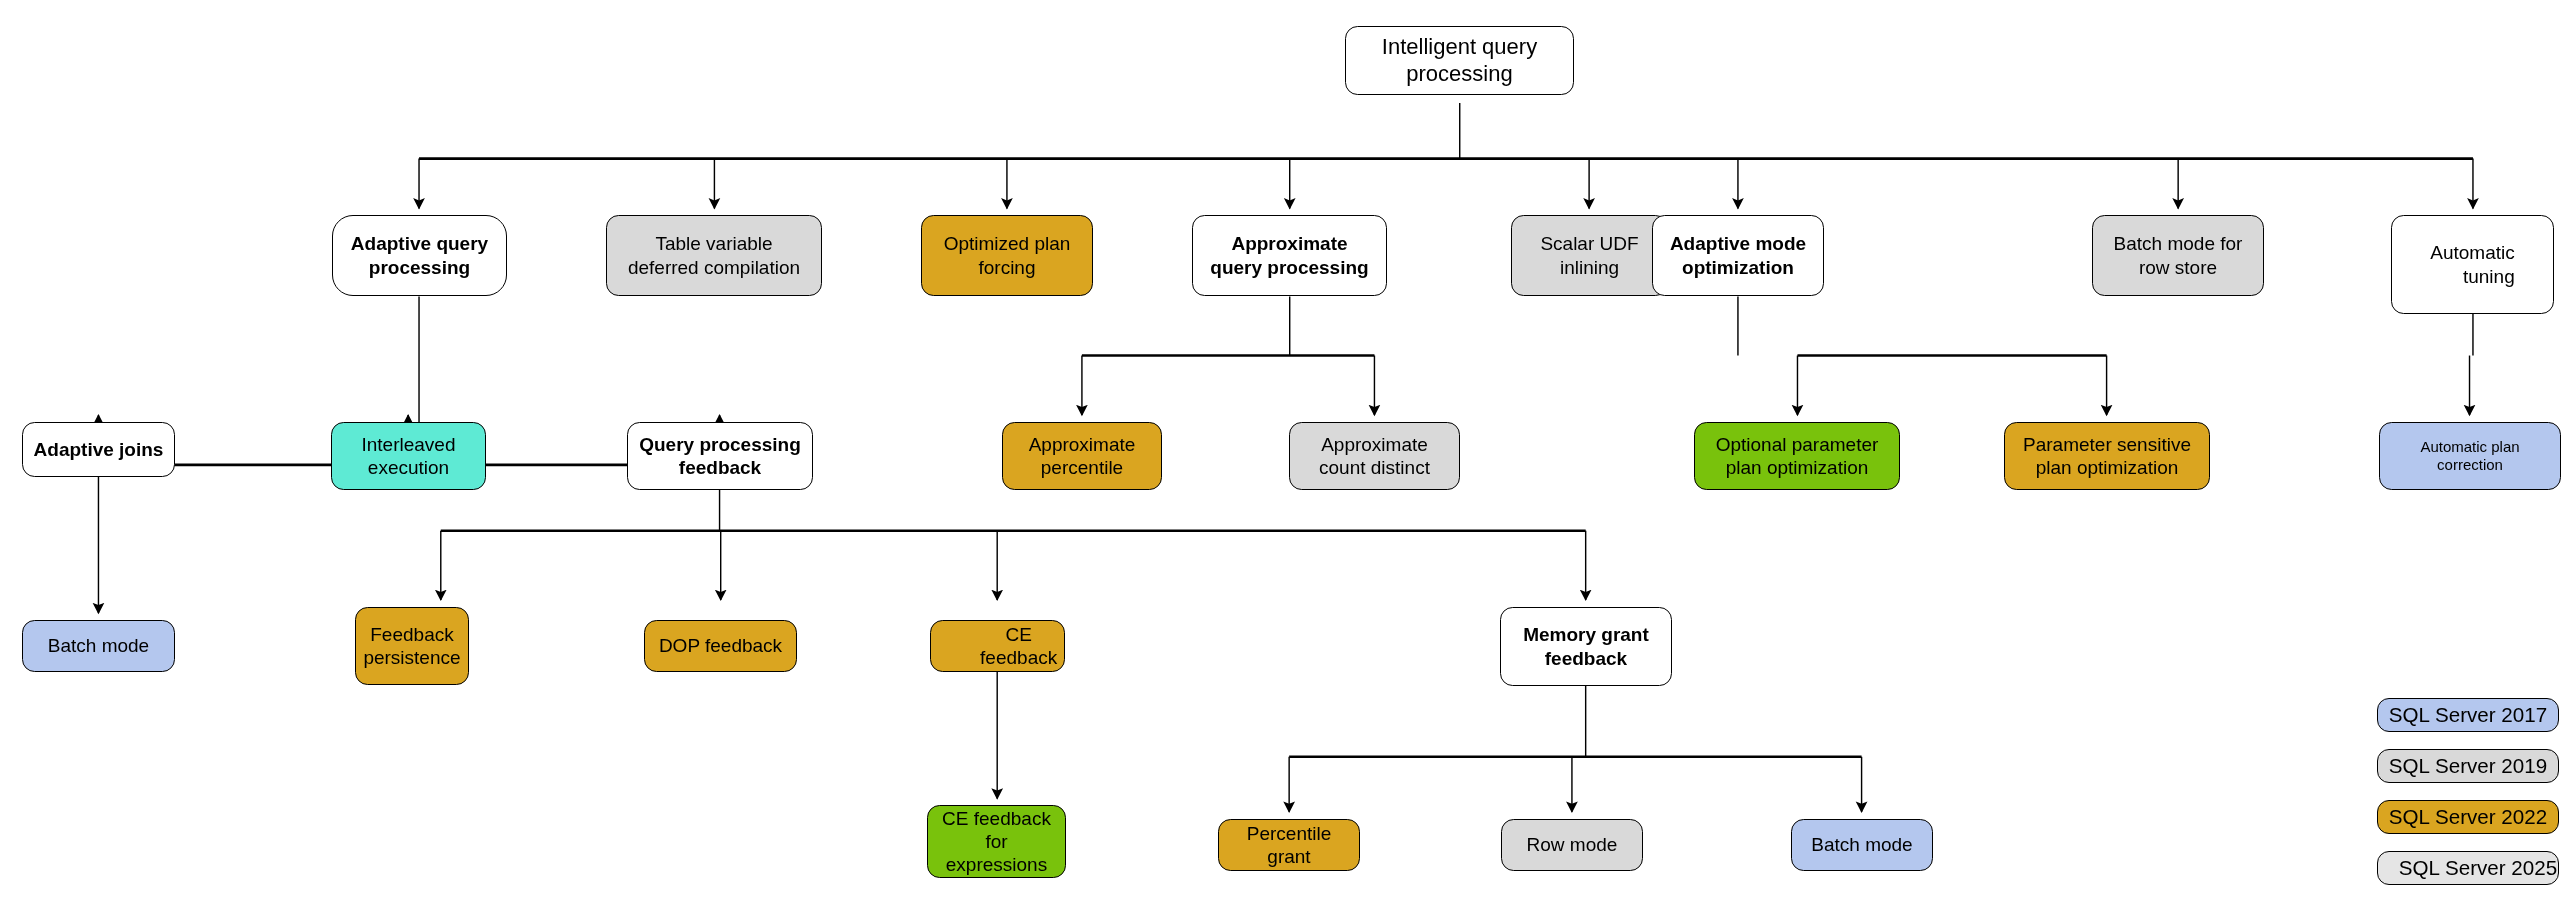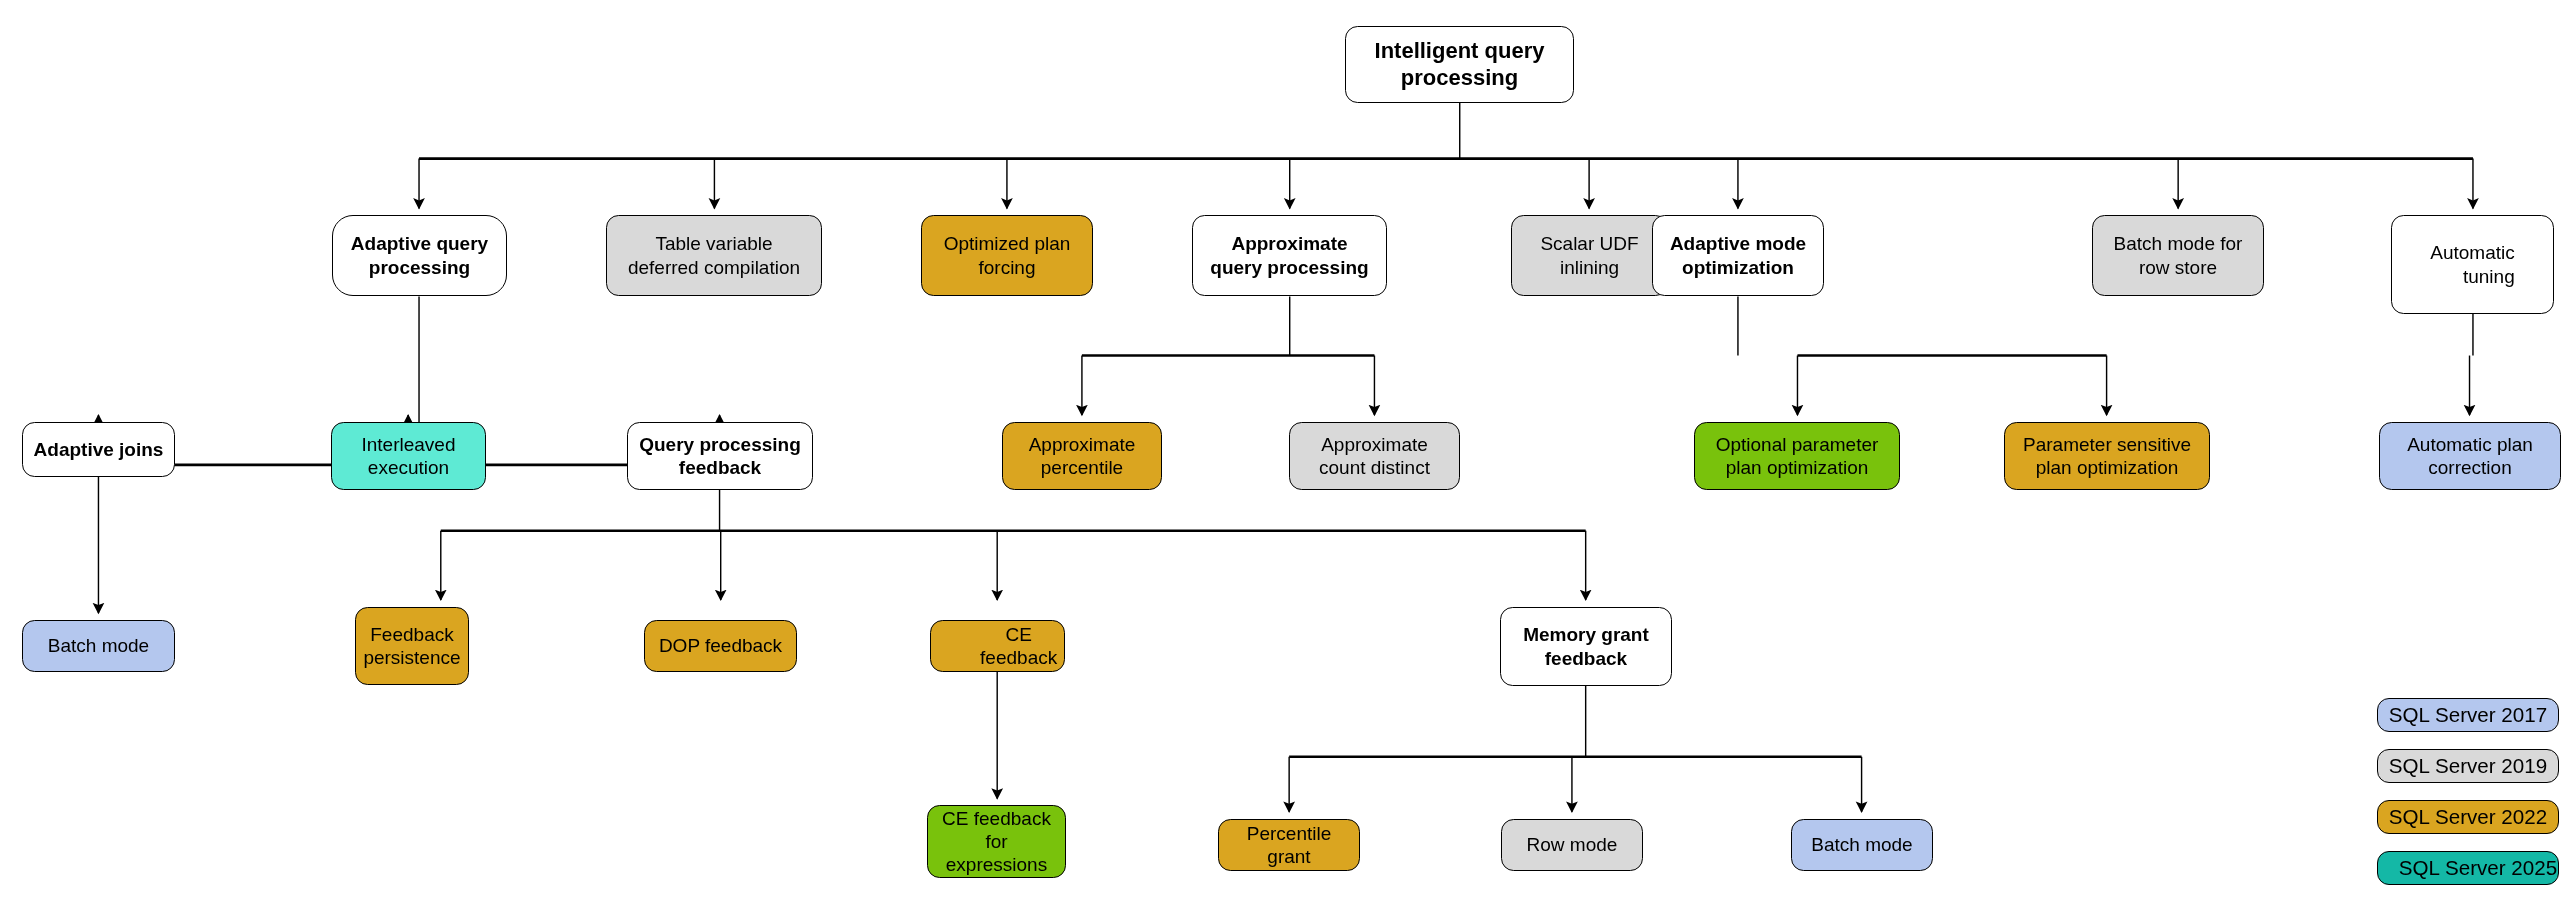--- a/index.html
+++ b/index.html
@@ -78,21 +78,21 @@
       <line x1="1742" y1="927" x2="1742" y2="1048" stroke="#000000" stroke-width="2.5" marker-end="url(#arw)"></line>
       <line x1="2770" y1="927" x2="2770" y2="1048" stroke="#000000" stroke-width="2.5" marker-end="url(#arw)"></line>
       <line x1="1742" y1="1173" x2="1742" y2="1395" stroke="#000000" stroke-width="2.5" marker-end="url(#arw)"></line>
       <line x1="2770" y1="1188" x2="2770" y2="1322" stroke="#000000" stroke-width="2.5"></line>
       <line x1="2252" y1="1322" x2="3252" y2="1322" stroke="#000000" stroke-width="4.5"></line>
       <line x1="2252" y1="1322" x2="2252" y2="1418" stroke="#000000" stroke-width="2.5" marker-end="url(#arw)"></line>
       <line x1="2746" y1="1322" x2="2746" y2="1418" stroke="#000000" stroke-width="2.5" marker-end="url(#arw)"></line>
       <line x1="3252" y1="1322" x2="3252" y2="1418" stroke="#000000" stroke-width="2.5" marker-end="url(#arw)"></line>
     </svg>
   <div id="nodes-layer">
-      <div class="node" style="left: 1345px; top: 26px; width: 229px; height: 77px; background: rgb(255, 255, 255); font-size: 22px; font-weight: 700;">Intelligent query
+      <div class="node" style="left: 1345px; top: 26px; width: 229px; height: 69px; background: rgb(255, 255, 255); font-size: 22px; font-weight: 400;">Intelligent query
 processing</div>
       <div class="node" style="left: 332px; top: 215px; width: 175px; height: 81px; background: rgb(255, 255, 255); font-size: 19px; font-weight: 700; border-radius: 21px;">Adaptive query
 processing</div>
       <div class="node" style="left: 606px; top: 215px; width: 216px; height: 81px; background: rgb(217, 217, 217); font-size: 19px; font-weight: 400;">Table variable
 deferred compilation</div>
       <div class="node" style="left: 921px; top: 215px; width: 172px; height: 81px; background: rgb(218, 165, 32); font-size: 19px; font-weight: 400;">Optimized plan
 forcing</div>
       <div class="node" style="left: 1192px; top: 215px; width: 195px; height: 81px; background: rgb(255, 255, 255); font-size: 19px; font-weight: 700;">Approximate
 query processing</div>
       <div class="node" style="left: 1511px; top: 215px; width: 157px; height: 81px; background: rgb(217, 217, 217); font-size: 19px; font-weight: 400;">Scalar UDF
@@ -109,35 +109,35 @@
       <div class="node" style="left: 627px; top: 422px; width: 186px; height: 68px; background: rgb(255, 255, 255); font-size: 19px; font-weight: 700;">Query processing
 feedback</div>
       <div class="node" style="left: 1002px; top: 422px; width: 160px; height: 68px; background: rgb(218, 165, 32); font-size: 19px; font-weight: 400;">Approximate
 percentile</div>
       <div class="node" style="left: 1289px; top: 422px; width: 171px; height: 68px; background: rgb(217, 217, 217); font-size: 19px; font-weight: 400;">Approximate
 count distinct</div>
       <div class="node" style="left: 1694px; top: 422px; width: 206px; height: 68px; background: rgb(121, 194, 12); font-size: 19px; font-weight: 400;">Optional parameter
 plan optimization</div>
       <div class="node" style="left: 2004px; top: 422px; width: 206px; height: 68px; background: rgb(218, 165, 32); font-size: 19px; font-weight: 400;">Parameter sensitive
 plan optimization</div>
-      <div class="node" style="left: 2379px; top: 422px; width: 182px; height: 68px; background: rgb(180, 199, 238); font-size: 19px; font-weight: 400;">Automatic plan
+      <div class="node" style="left: 2379px; top: 422px; width: 182px; height: 68px; background: rgb(180, 199, 238); font-size: 15px; font-weight: 400;">Automatic plan
 correction</div>
       <div class="node" style="left: 22px; top: 620px; width: 153px; height: 52px; background: rgb(180, 199, 238); font-size: 19px; font-weight: 400;">Batch mode</div>
       <div class="node" style="left: 355px; top: 607px; width: 114px; height: 78px; background: rgb(218, 165, 32); font-size: 19px; font-weight: 400;">Feedback
 persistence</div>
       <div class="node" style="left: 644px; top: 620px; width: 153px; height: 52px; background: rgb(218, 165, 32); font-size: 19px; font-weight: 400;">DOP feedback</div>
       <div class="node" style="left: 930px; top: 620px; width: 135px; height: 52px; background: rgb(218, 165, 32); font-size: 19px; font-weight: 400; padding-left: 48px;">CE feedback</div>
       <div class="node" style="left: 1500px; top: 607px; width: 172px; height: 79px; background: rgb(255, 255, 255); font-size: 19px; font-weight: 700;">Memory grant
 feedback</div>
       <div class="node" style="left: 927px; top: 805px; width: 139px; height: 73px; background: rgb(121, 194, 12); font-size: 19px; font-weight: 400;">CE feedback for
 expressions</div>
       <div class="node" style="left: 1218px; top: 819px; width: 142px; height: 52px; background: rgb(218, 165, 32); font-size: 19px; font-weight: 400;">Percentile grant</div>
       <div class="node" style="left: 1501px; top: 819px; width: 142px; height: 52px; background: rgb(217, 217, 217); font-size: 19px; font-weight: 400;">Row mode</div>
       <div class="node" style="left: 1791px; top: 819px; width: 142px; height: 52px; background: rgb(180, 199, 238); font-size: 19px; font-weight: 400;">Batch mode</div>
     </div>
   <div id="legend-layer">
       <div class="legend-node" style="left: 2377px; top: 698px; width: 182px; height: 34px; background: rgb(180, 199, 238);">SQL Server 2017</div>
       <div class="legend-node" style="left: 2377px; top: 749px; width: 182px; height: 34px; background: rgb(217, 217, 217);">SQL Server 2019</div>
       <div class="legend-node" style="left: 2377px; top: 800px; width: 182px; height: 34px; background: rgb(218, 165, 32);">SQL Server 2022</div>
-      <div class="legend-node" style="left: 2377px; top: 851px; width: 182px; height: 34px; background: #14b8a6; padding-left: 20px;">SQL Server 2025</div>
+      <div class="legend-node" style="left: 2377px; top: 851px; width: 182px; height: 34px; background: #e5e5e5; padding-left: 20px;">SQL Server 2025</div>
     </div>
 </div>
 
 
 </body></html>

